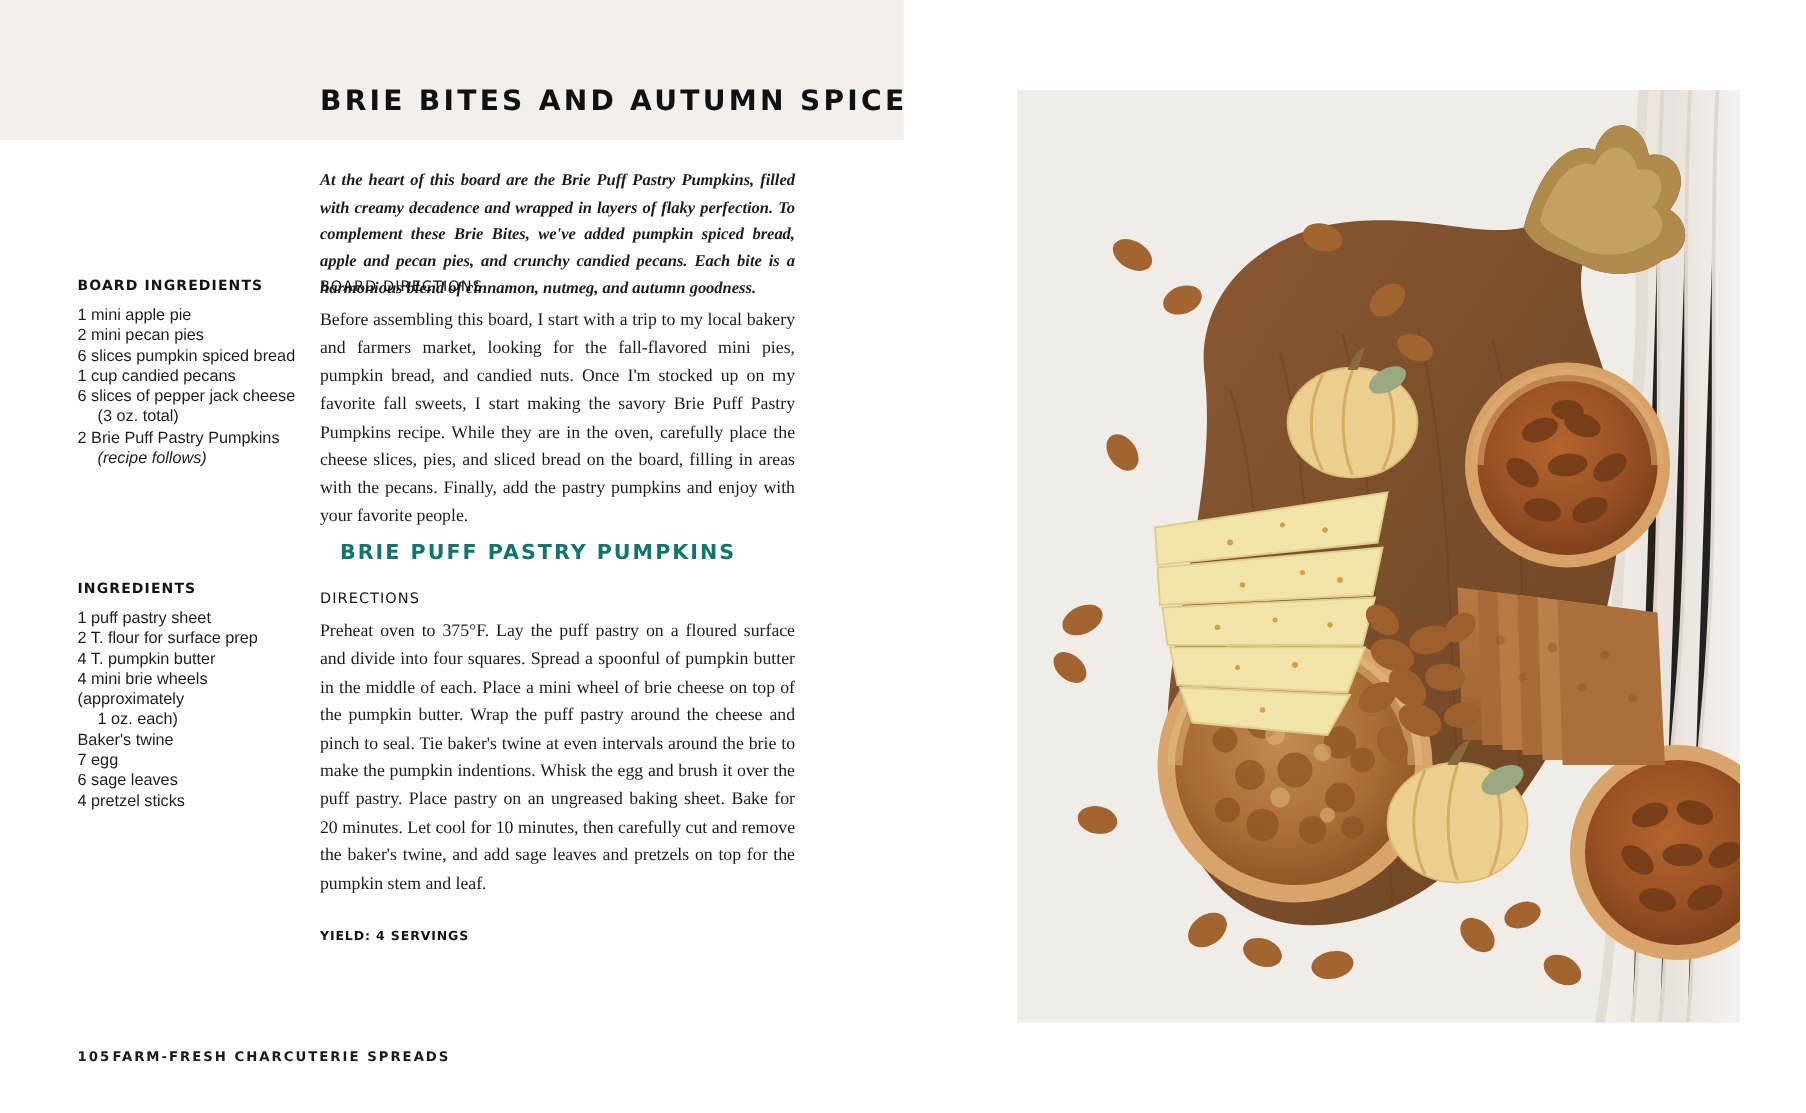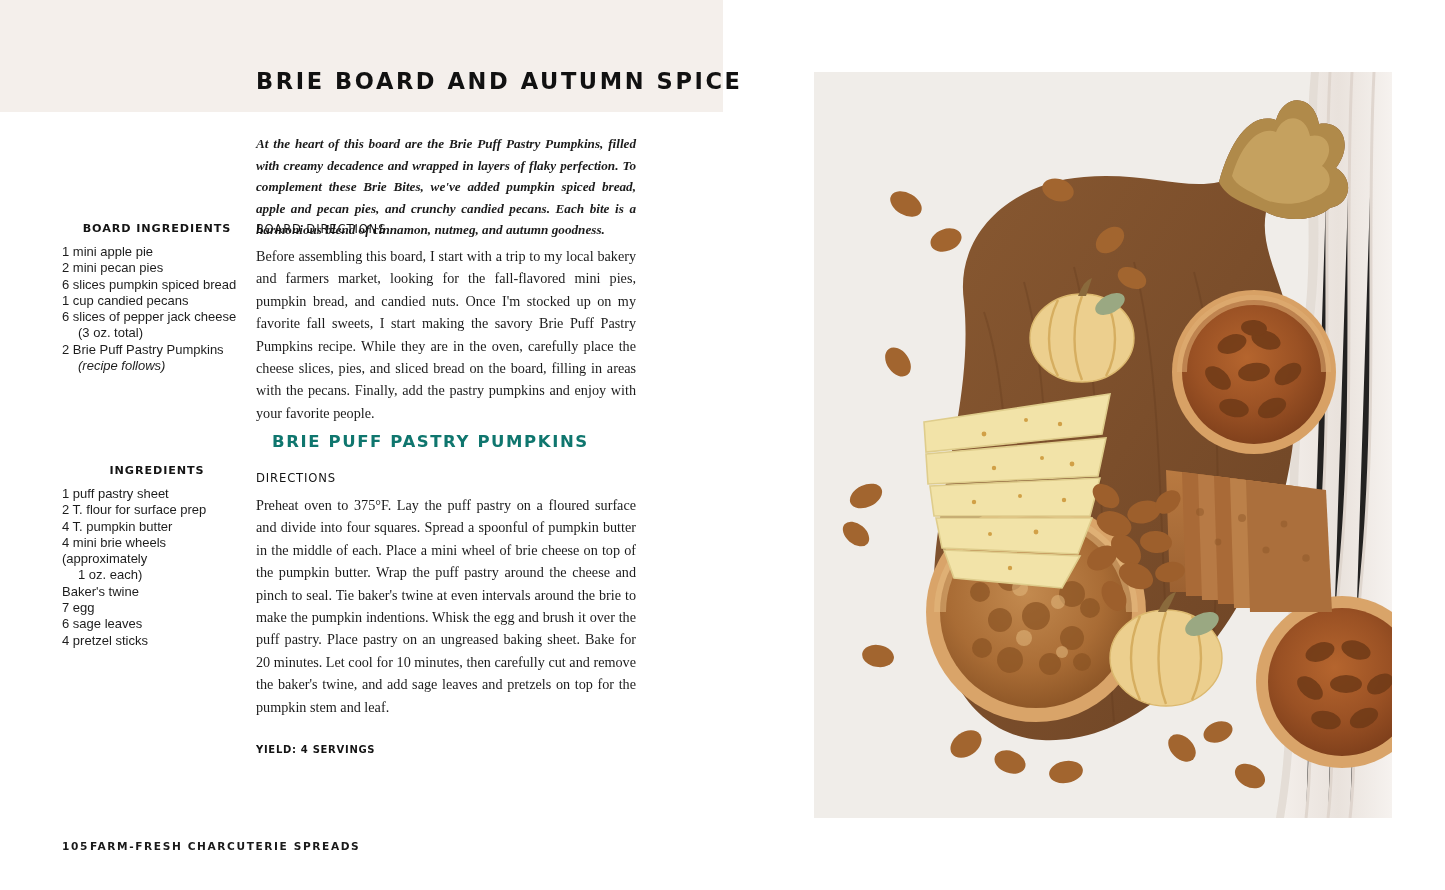--- a/index.html
+++ b/index.html
@@ -70,21 +70,20 @@
   .left-col.board { top: 222px; }
   .left-col.recipe { top: 464px; }
 
   .col-heading {
     font-family: "DejaVu Sans", sans-serif;
     font-weight: bold;
     font-size: 11.2px;
     letter-spacing: 0.9px;
     color: #141414;
     margin-bottom: 9px;
-    text-align: center;
   }
   .ing-list {
     list-style: none;
     margin: 0;
     padding: 0;
     font-family: "Liberation Sans", sans-serif;
     font-size: 13px;
     line-height: 16.3px;
     color: #1d1d1d;
   }
@@ -167,21 +166,21 @@
   }
   .photo svg { display: block; }
 </style>
 </head>
 <body>
 
 <div class="page">
 
   <div class="cream-band"></div>
 
-  <div class="recipe-title">BRIE BOARD AND AUTUMN SPICE</div>
+  <div class="recipe-title">BRIE BITES AND AUTUMN SPICE</div>
 
   <p class="intro">At the heart of this board are the Brie Puff Pastry Pumpkins, filled with creamy decadence and wrapped in layers of flaky perfection. To complement these Brie Bites, we've added pumpkin spiced bread, apple and pecan pies, and crunchy candied pecans. Each bite is a harmonious blend of cinnamon, nutmeg, and autumn goodness.</p>
 
   <div class="left-col board">
     <div class="col-heading">BOARD INGREDIENTS</div>
     <ul class="ing-list">
       <li><span>1 mini apple pie</span></li>
       <li><span>2 mini pecan pies</span></li>
       <li><span>6 slices pumpkin spiced bread</span></li>
       <li><span>1 cup candied pecans</span></li>

